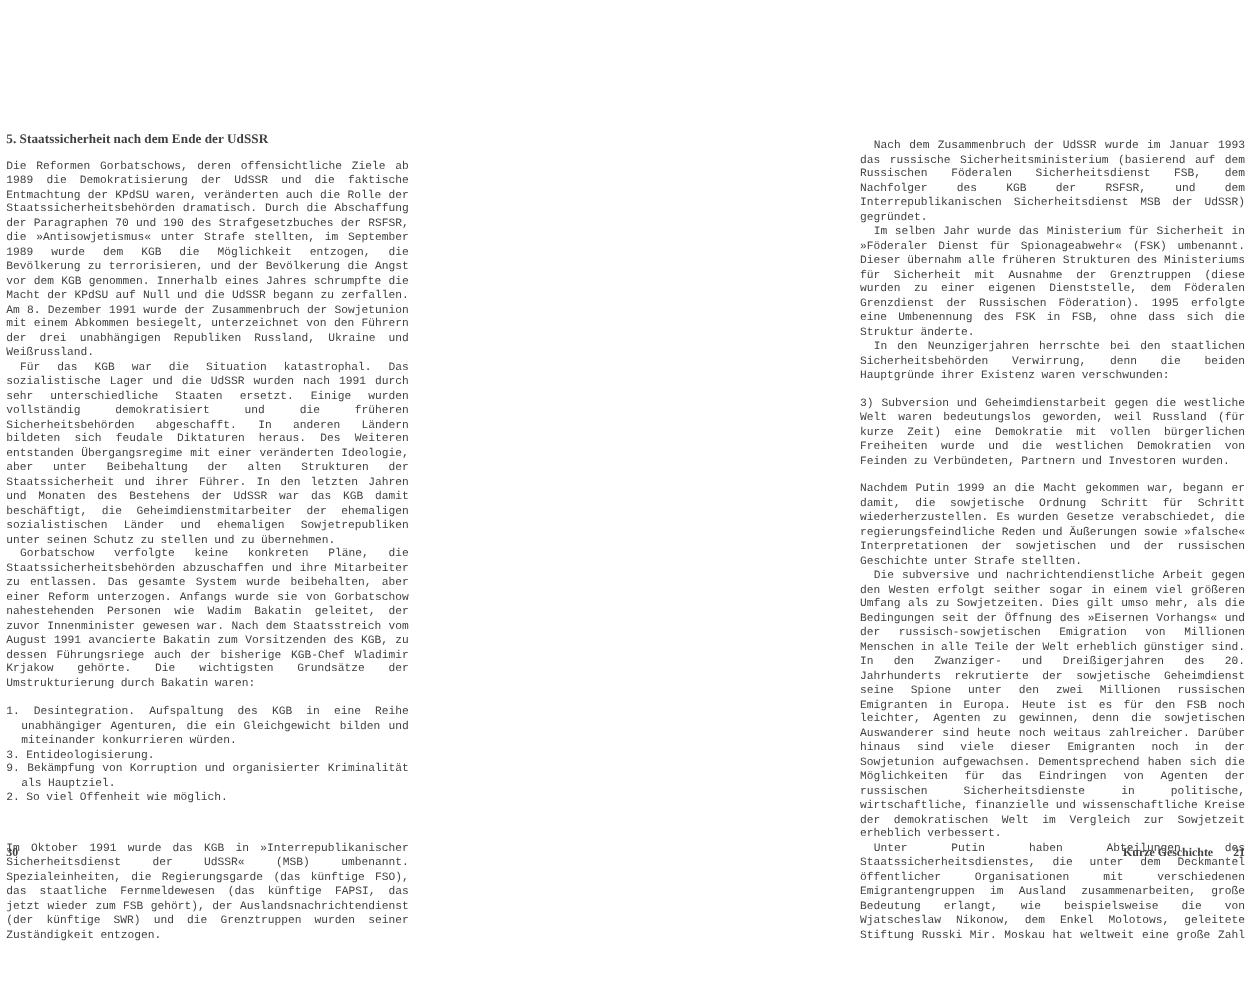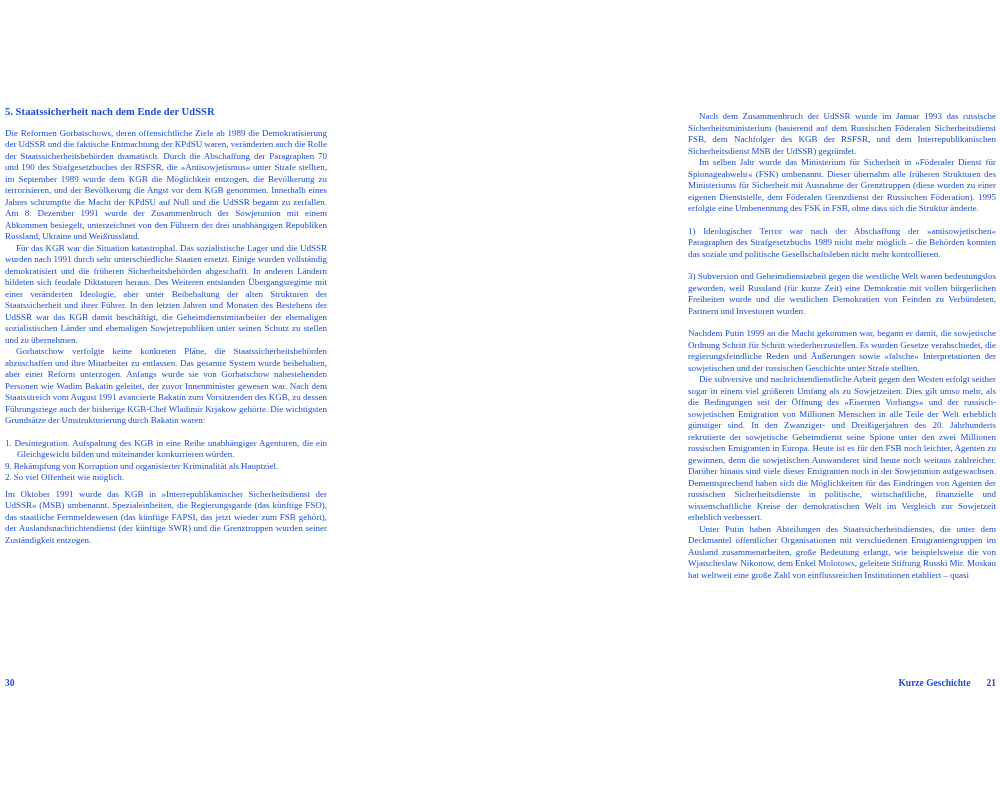--- a/index.html
+++ b/index.html
@@ -6,21 +6,21 @@
     margin: 0;
     padding: 0;
     background: #ffffff;
   }
   .spread {
     position: relative;
     width: 1000px;
     height: 754px;
     background: #ffffff;
     font-family: "Liberation Serif", "DejaVu Serif", serif;
-    color: #1d4ed8;
+    color: #404040;
     overflow: hidden;
   }
   .page-col {
     position: absolute;
     text-align: justify;
     font-size: 9px;
     line-height: 11.5px;
     hyphens: auto;
     -webkit-hyphens: auto;
     word-spacing: -0.2px;
@@ -38,26 +38,27 @@
   .chapter-heading {
     font-size: 10.5px;
     font-weight: bold;
     margin: 0 0 10px 0;
     text-align: left;
     letter-spacing: 0.1px;
   }
   .para {
     margin: 0;
     text-align: justify;
+    font-family: Liberation Mono, monospace;
   }
   .para.indent { text-indent: 11px; }
   .para.gap { margin-top: 11px; }
   .numbered-list {
     margin-top: 11px;
-    margin-bottom: 5px;
+    margin-bottom: 29px;
   }
   .numbered-list .para.hang {
     padding-left: 12px;
     text-indent: -12px;
   }
   .folio {
     position: absolute;
     top: 678px;
     font-size: 9.5px;
     font-weight: bold;
@@ -74,30 +75,31 @@
 
 <div class="spread">
 
   <div class="page-col left">
     <h1 class="chapter-heading">5. Staatssicherheit nach dem Ende der UdSSR</h1>
     <p class="para">Die Reformen Gorbatschows, deren offensichtliche Ziele ab 1989 die Demokratisierung der UdSSR und die faktische Entmachtung der KPdSU waren, veränderten auch die Rolle der Staatssicherheitsbehörden dramatisch. Durch die Abschaffung der Paragraphen 70 und 190 des Strafgesetzbuches der RSFSR, die »Antisowjetismus« unter Strafe stellten, im September 1989 wurde dem KGB die Möglichkeit entzogen, die Bevölkerung zu terrorisieren, und der Bevölkerung die Angst vor dem KGB genommen. Innerhalb eines Jahres schrumpfte die Macht der KPdSU auf Null und die UdSSR begann zu zerfallen. Am 8. Dezember 1991 wurde der Zusammenbruch der Sowjetunion mit einem Abkommen besiegelt, unterzeichnet von den Führern der drei unabhängigen Republiken Russland, Ukraine und Weißrussland.</p>
     <p class="para indent">Für das KGB war die Situation katastrophal. Das sozialistische Lager und die UdSSR wurden nach 1991 durch sehr unterschiedliche Staaten ersetzt. Einige wurden vollständig demokratisiert und die früheren Sicherheitsbehörden abgeschafft. In anderen Ländern bildeten sich feudale Diktaturen heraus. Des Weiteren entstanden Übergangsregime mit einer veränderten Ideologie, aber unter Beibehaltung der alten Strukturen der Staatssicherheit und ihrer Führer. In den letzten Jahren und Monaten des Bestehens der UdSSR war das KGB damit beschäftigt, die Geheimdienstmitarbeiter der ehemaligen sozialistischen Länder und ehemaligen Sowjetrepubliken unter seinen Schutz zu stellen und zu übernehmen.</p>
     <p class="para indent">Gorbatschow verfolgte keine konkreten Pläne, die Staatssicherheitsbehörden abzuschaffen und ihre Mitarbeiter zu entlassen. Das gesamte System wurde beibehalten, aber einer Reform unterzogen. Anfangs wurde sie von Gorbatschow nahestehenden Personen wie Wadim Bakatin geleitet, der zuvor Innenminister gewesen war. Nach dem Staatsstreich vom August 1991 avancierte Bakatin zum Vorsitzenden des KGB, zu dessen Führungsriege auch der bisherige KGB-Chef Wladimir Krjakow gehörte. Die wichtigsten Grundsätze der Umstrukturierung durch Bakatin waren:</p>
     <div class="numbered-list">
       <p class="para hang">1. Desintegration. Aufspaltung des KGB in eine Reihe unabhängiger Agenturen, die ein Gleichgewicht bilden und miteinander konkurrieren würden.</p>
+      <p class="para hang">3. Entideologisierung.</p>
       <p class="para hang">9. Bekämpfung von Korruption und organisierter Kriminalität als Hauptziel.</p>
       <p class="para hang">2. So viel Offenheit wie möglich.</p>
     </div>
     <p class="para">Im Oktober 1991 wurde das KGB in »Interrepublikanischer Sicherheitsdienst der UdSSR« (MSB) umbenannt. Spezialeinheiten, die Regierungsgarde (das künftige FSO), das staatliche Fernmeldewesen (das künftige FAPSI, das jetzt wieder zum FSB gehört), der Auslandsnachrichtendienst (der künftige SWR) und die Grenztruppen wurden seiner Zuständigkeit entzogen.</p>
   </div>
 
   <div class="page-col right">
     <p class="para indent">Nach dem Zusammenbruch der UdSSR wurde im Januar 1993 das russische Sicherheitsministerium (basierend auf dem Russischen Föderalen Sicherheitsdienst FSB, dem Nachfolger des KGB der RSFSR, und dem Interrepublikanischen Sicherheitsdienst MSB der UdSSR) gegründet.</p>
     <p class="para indent">Im selben Jahr wurde das Ministerium für Sicherheit in »Föderaler Dienst für Spionageabwehr« (FSK) umbenannt. Dieser übernahm alle früheren Strukturen des Ministeriums für Sicherheit mit Ausnahme der Grenztruppen (diese wurden zu einer eigenen Dienststelle, dem Föderalen Grenzdienst der Russischen Föderation). 1995 erfolgte eine Umbenennung des FSK in FSB, ohne dass sich die Struktur änderte.</p>
-    <p class="para gap">1) Ideologischer Terror war nach der Abschaffung der »antisowjetischen« Paragraphen des Strafgesetzbuchs 1989 nicht mehr möglich – die Behörden konnten das soziale und politische Gesellschaftsleben nicht mehr kontrollieren.</p>
+    <p class="para indent">In den Neunzigerjahren herrschte bei den staatlichen Sicherheitsbehörden Verwirrung, denn die beiden Hauptgründe ihrer Existenz waren verschwunden:</p>
     <p class="para gap">3) Subversion und Geheimdienstarbeit gegen die westliche Welt waren bedeutungslos geworden, weil Russland (für kurze Zeit) eine Demokratie mit vollen bürgerlichen Freiheiten wurde und die westlichen Demokratien von Feinden zu Verbündeten, Partnern und Investoren wurden.</p>
     <p class="para gap">Nachdem Putin 1999 an die Macht gekommen war, begann er damit, die sowjetische Ordnung Schritt für Schritt wiederherzustellen. Es wurden Gesetze verabschiedet, die regierungsfeindliche Reden und Äußerungen sowie »falsche« Interpretationen der sowjetischen und der russischen Geschichte unter Strafe stellten.</p>
     <p class="para indent">Die subversive und nachrichtendienstliche Arbeit gegen den Westen erfolgt seither sogar in einem viel größeren Umfang als zu Sowjetzeiten. Dies gilt umso mehr, als die Bedingungen seit der Öffnung des »Eisernen Vorhangs« und der russisch-sowjetischen Emigration von Millionen Menschen in alle Teile der Welt erheblich günstiger sind. In den Zwanziger- und Dreißigerjahren des 20. Jahrhunderts rekrutierte der sowjetische Geheimdienst seine Spione unter den zwei Millionen russischen Emigranten in Europa. Heute ist es für den FSB noch leichter, Agenten zu gewinnen, denn die sowjetischen Auswanderer sind heute noch weitaus zahlreicher. Darüber hinaus sind viele dieser Emigranten noch in der Sowjetunion aufgewachsen. Dementsprechend haben sich die Möglichkeiten für das Eindringen von Agenten der russischen Sicherheitsdienste in politische, wirtschaftliche, finanzielle und wissenschaftliche Kreise der demokratischen Welt im Vergleich zur Sowjetzeit erheblich verbessert.</p>
     <p class="para indent">Unter Putin haben Abteilungen des Staatssicherheitsdienstes, die unter dem Deckmantel öffentlicher Organisationen mit verschiedenen Emigrantengruppen im Ausland zusammenarbeiten, große Bedeutung erlangt, wie beispielsweise die von Wjatscheslaw Nikonow, dem Enkel Molotows, geleitete Stiftung Russki Mir. Moskau hat weltweit eine große Zahl von einflussreichen Institutionen etabliert – quasi</p>
   </div>
 
   <div class="folio folio-left">30</div>
 
   <div class="folio folio-right">
     <span>Kurze Geschichte</span><span class="folio-num">21</span>

